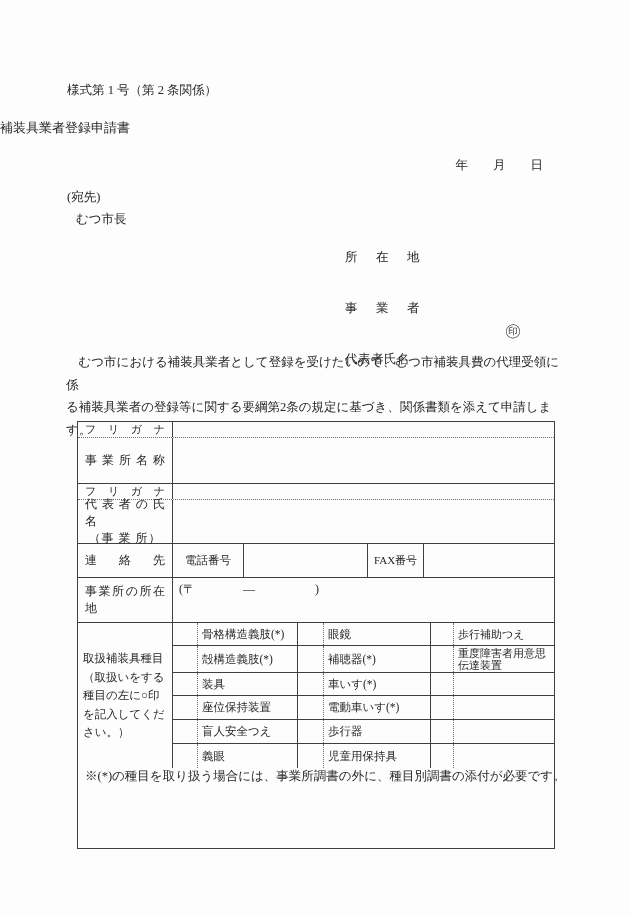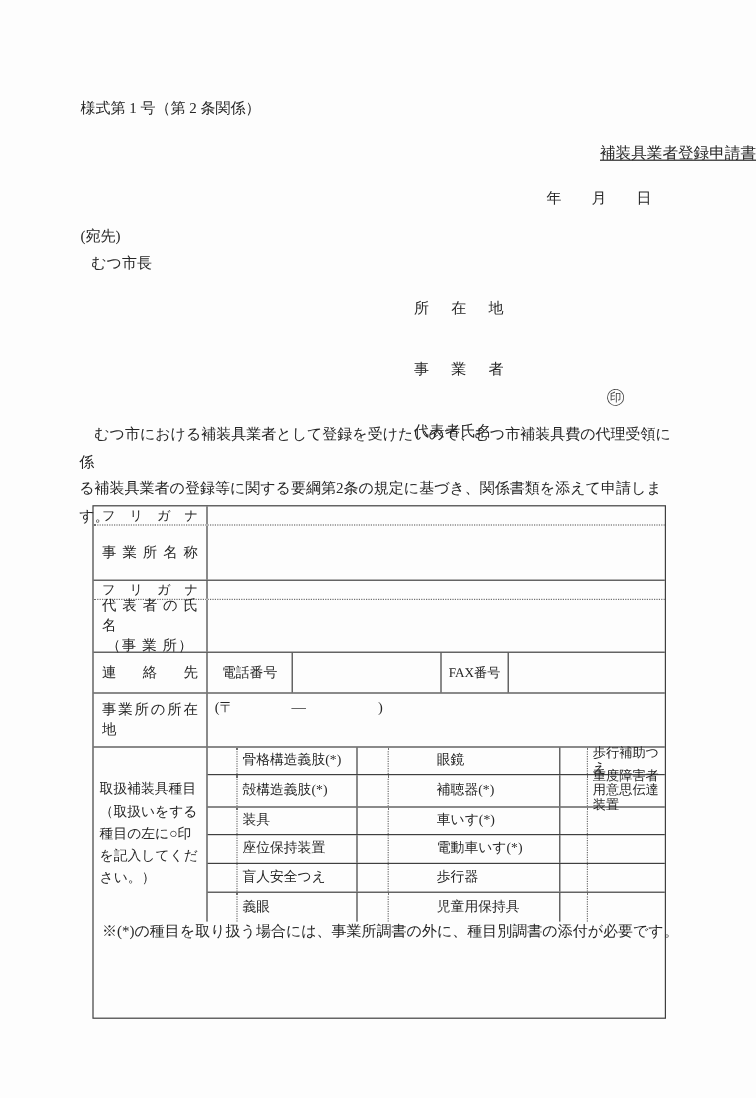--- a/index.html
+++ b/index.html
@@ -9,21 +9,21 @@
     width: 630px;
     height: 915px;
     margin: 0 auto;
     background: #fdfdfd;
     color: #262626;
     font-family: "Liberation Serif", "DejaVu Serif", serif;
     overflow: hidden;
   }
   .abs { position: absolute; }
   .form-number { left: 67px; top: 82px; font-size: 12.5px; }
-  .doc-title { left: 0; right: 0; top: 119px; text-align: right; font-size: 13px; text-decoration: underline; }
+  .doc-title { left: 0; right: 0; top: 119px; text-align: left; font-size: 13px; }
   .date-line { right: 87px; top: 157px; font-size: 12.5px; }
   .addressee-label { left: 67px; top: 189px; font-size: 12.5px; }
   .addressee-name { left: 76px; top: 211px; font-size: 12.5px; }
   .sig-block { left: 345px; top: 249px; display: flex; flex-direction: column; gap: 34px; }
   .sig-row { font-size: 12.5px; letter-spacing: 3px; }
   .sig-row.rep { letter-spacing: 0.5px; }
   .seal { left: 505px; top: 321px; font-size: 16px; color: #3a3a3a; }
   .paragraph { left: 66px; top: 351px; width: 500px; font-size: 12.5px; line-height: 22.5px; }
 
   
@@ -64,21 +64,21 @@
   }
   .igrid { flex: 1; display: flex; flex-direction: column; }
   .irow { display: flex; border-bottom: 1px solid #3f3f3f; }
   .irow:last-child { border-bottom: none; }
   .mk { border-right: 1px dotted #6e6e6e; }
   .mk1 { width: 25px; flex: 0 0 25px; }
   .mk2 { width: 26px; flex: 0 0 26px; }
   .mk3 { width: 23px; flex: 0 0 23px; }
   .il { display: flex; align-items: center; padding-left: 4px; font-size: 11.5px; line-height: 12.5px; }
   .il1 { width: 100px; flex: 0 0 100px; border-right: 1px solid #3f3f3f; }
-  .il2 { width: 107px; flex: 0 0 107px; border-right: 1px solid #3f3f3f; margin-left: 36px; }
+  .il2 { width: 107px; flex: 0 0 107px; border-right: 1px solid #3f3f3f; }
   .il3 { flex: 1; font-size: 11px; line-height: 12px; }
   .ir23 { height: 23px; } .ir27 { height: 27px; } .ir24 { height: 24px; }
 
   .footnote { left: 85px; top: 768px; font-size: 12.5px; }
 </style>
 </head>
 <body>
 
 <div class="page">
 

